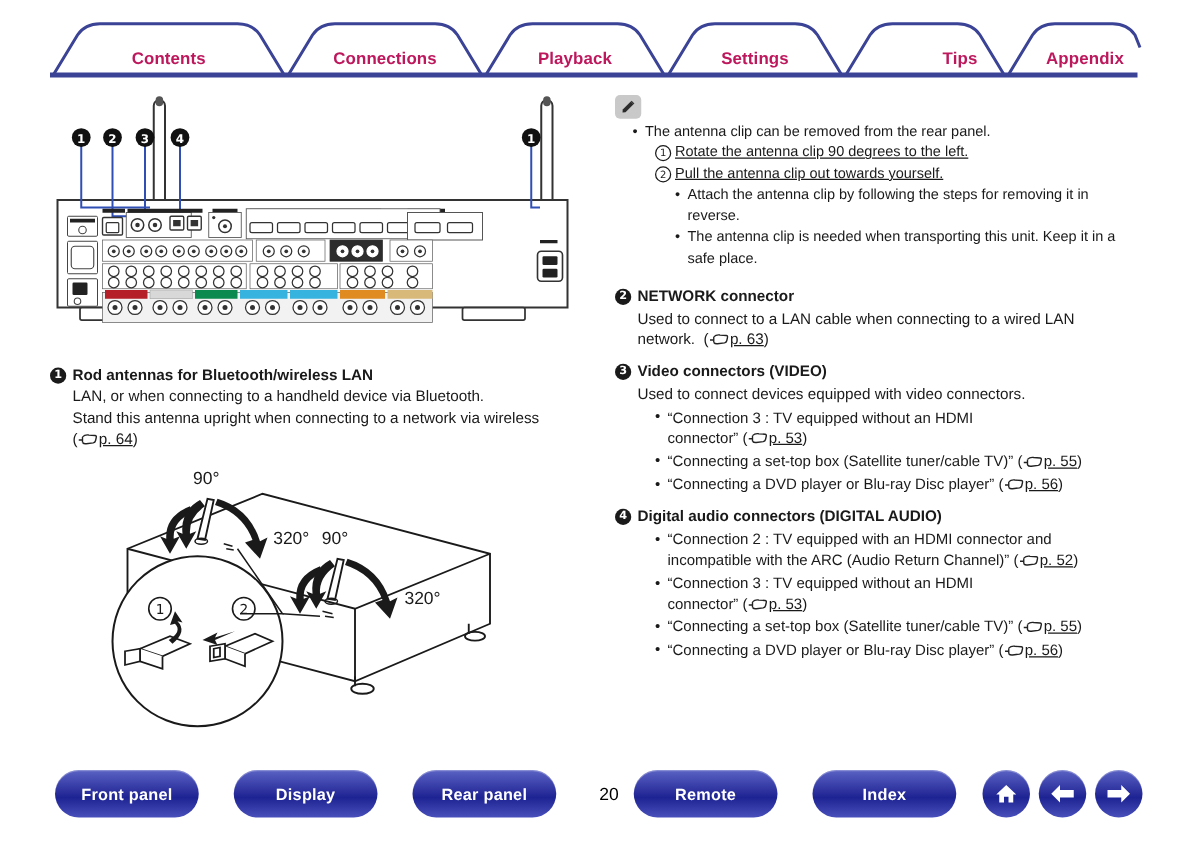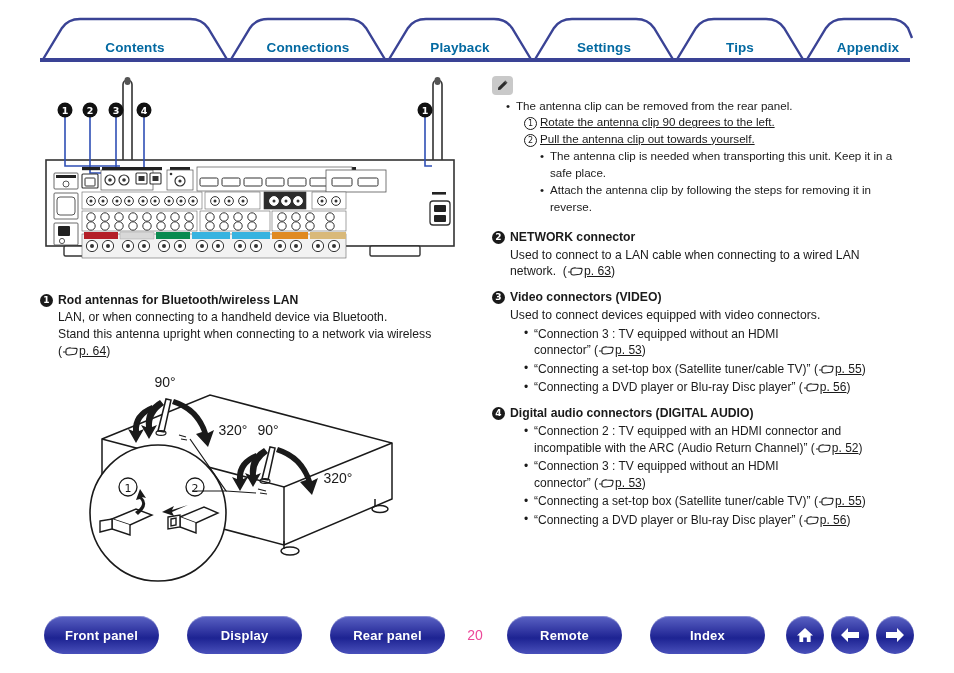--- a/index.html
+++ b/index.html
@@ -24,21 +24,21 @@
     width: 874px;
     height: 46px;
   }
   .tabbar svg { display: block; }
   .tab-label {
     position: absolute;
     top: 31px;
     transform: translate(-50%, -50%);
     font-size: 13.5px;
     font-weight: bold;
-    color: #0369a1;
+    color: #be185d;
     white-space: nowrap;
     letter-spacing: 0.1px;
   }
   .header-rule {
     position: absolute;
     left: 40px;
     top: 58px;
     width: 870px;
     height: 4px;
     background: #3a4395;
@@ -244,44 +244,44 @@
     display: flex;
     align-items: center;
     justify-content: center;
     cursor: pointer;
   }
   .pagenum {
     position: absolute;
     top: 11px;
     left: 455px;
     width: 40px;
-    text-align: center;
+    text-align: right;
     font-size: 14px;
-    color: #ec4899;
+    color: #000000;
   }
 </style>
 </head>
 <body>
 
 <div class="tabbar">
   <svg width="874" height="46" viewBox="0 0 874 46">
     <g fill="none" stroke="#3a4395" stroke-width="2.4">
       <path d="M2,45 L22,12 Q28,3 40,3 L150,3 Q162,3 168,12 L188,45"></path>
       <path d="M190,45 L210,12 Q216,3 228,3 L308,3 Q320,3 326,12 L346,45"></path>
       <path d="M348,45 L368,12 Q374,3 386,3 L454,3 Q466,3 472,12 L492,45"></path>
       <path d="M494,45 L514,12 Q520,3 532,3 L596,3 Q608,3 614,12 L634,45"></path>
       <path d="M636,45 L656,12 Q662,3 674,3 L726,3 Q738,3 744,12 L764,45"></path>
       <path d="M766,45 L786,12 Q792,3 804,3 L850,3 Q862,3 868,12 L872,22"></path>
     </g>
   </svg>
   <div class="tab-label" style="left:95px">Contents</div>
   <div class="tab-label" style="left:268px">Connections</div>
   <div class="tab-label" style="left:420px">Playback</div>
   <div class="tab-label" style="left:564px">Settings</div>
-  <div class="tab-label" style="left:700px">Tips</div>
+  <div class="tab-label" style="left:728px">Tips</div>
   <div class="tab-label" style="left:828px">Appendix</div>
 </div>
 <div class="header-rule"></div>
 
 <div class="col-left">
 
   <div class="figure-rear">
     <svg width="420" height="208" viewBox="0 0 420 208">
 
       <g stroke="#333" stroke-width="1.6" fill="#fff">
@@ -644,22 +644,22 @@
       </svg>
     </div>
     <ul class="note-list">
       <li>
         <span>The antenna clip can be removed from the rear panel.</span>
         <ul class="substeps">
           <li><span class="circnum">1</span><span>Rotate the antenna clip 90 degrees to the left.</span></li>
           <li><span class="circnum">2</span><span>Pull the antenna clip out towards yourself.</span></li>
         </ul>
         <ul class="subsub">
+          <li>Attach the antenna clip by following the steps for removing it in reverse.</li>
           <li>The antenna clip is needed when transporting this unit. Keep it in a safe place.</li>
-          <li>Attach the antenna clip by following the steps for removing it in reverse.</li>
         </ul>
       </li>
     </ul>
   </div>
 
   <div class="item" style="margin-top:14px;">
     <div class="item-head">
       <span class="numdot">2</span>
       <span>NETWORK connector</span>
     </div>

